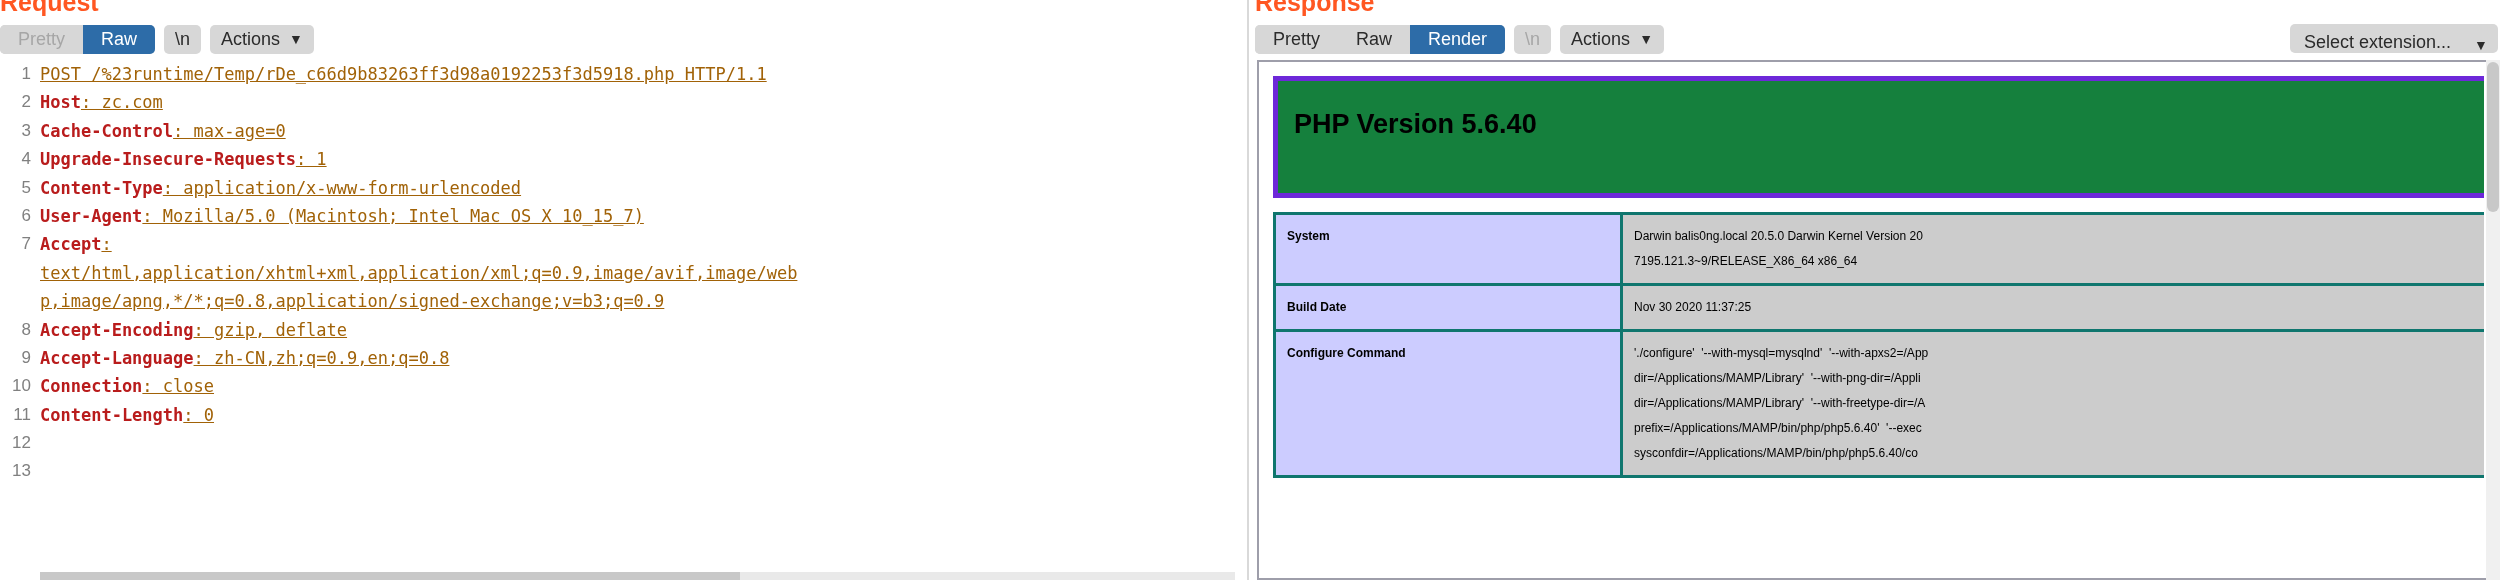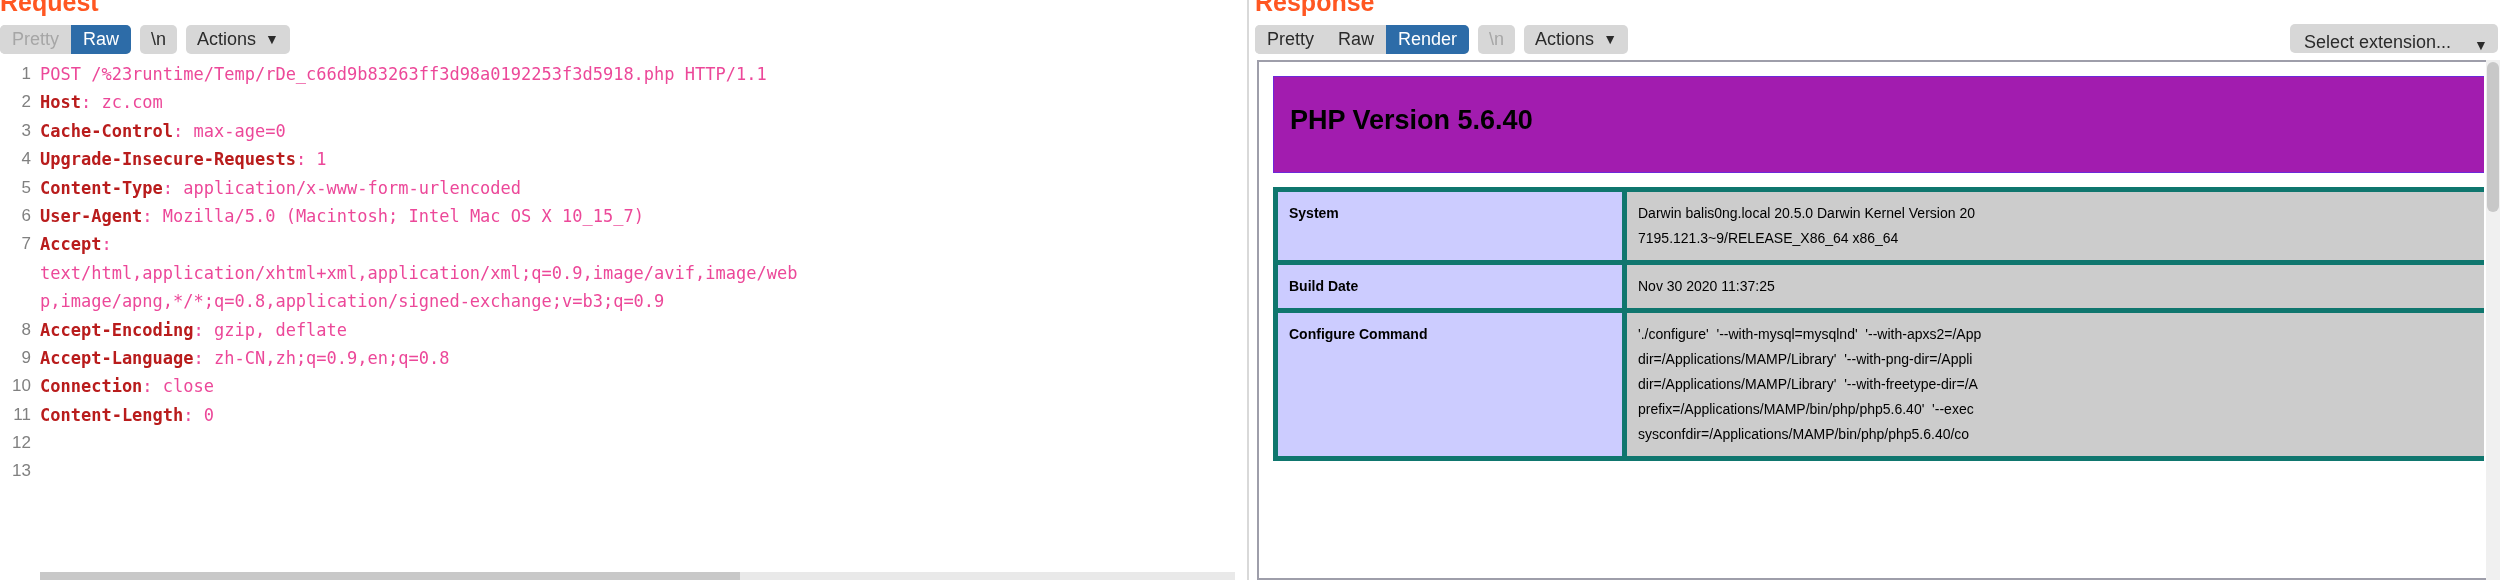--- a/index.html
+++ b/index.html
@@ -68,21 +68,21 @@
     align-items: stretch;
     background: #d7d7d7;
     border-radius: 5px;
     overflow: hidden;
     height: 29px;
   }
   .seg-btn {
     display: flex;
     align-items: center;
     justify-content: center;
-    padding: 0 12px;
+    padding: 0 18px;
     font-size: 18px;
     color: #2b2b2b;
     background: #d7d7d7;
     border: none;
     cursor: pointer;
     white-space: nowrap;
     line-height: 1;
   }
   .seg-btn.selected {
     background: #2d6ca8;
@@ -184,21 +184,21 @@
     user-select: none;
   }
   .code-text {
     flex: 1;
     white-space: pre;
     color: #111111;
     line-height: 28.4px;
     overflow: hidden;
   }
   .hdr-name { color: #b91c1c; font-weight: bold; }
-  .hdr-val  { color: #ec4899; }
+  .hdr-val  { color: #a16207; text-decoration: underline; }
 
   #hscroll-request {
     position: absolute;
     left: 40px;
     top: 512px;
     width: 1195px;
     height: 13px;
     background: #e9e9e9;
     border-radius: 0;
   }
@@ -230,47 +230,47 @@
     width: 1225px;
     height: 520px;
     padding: 14px 12px 0 14px;
     box-sizing: border-box;
     overflow: hidden;
     font-family: "Liberation Sans", sans-serif;
   }
 
   .php-banner {
     width: 1222px;
-    height: 97px;
-    background: #a21caf;
-    border: 1px solid #6d28d9;
+    height: 122px;
+    background: #15803d;
+    border: 5px solid #6d28d9;
     box-sizing: border-box;
     position: relative;
   }
   .php-banner .title {
     position: absolute;
     left: 16px;
     top: 28px;
     font-size: 27px;
     font-weight: bold;
     color: #000000;
     font-family: "Liberation Sans", sans-serif;
   }
 
   .info-table {
     margin-top: 14px;
     width: 1222px;
     border-collapse: collapse;
     table-layout: fixed;
   }
   .info-table td {
-    border: 5px solid #0f766e;
+    border: 3px solid #0f766e;
     vertical-align: top;
     padding: 9px 11px;
-    font-size: 14px;
+    font-size: 12px;
     line-height: 25px;
   }
   .info-table td.k {
     width: 322px;
     background: #ccccff;
     font-weight: bold;
     color: #000000;
   }
   .info-table td.v {
     background: #cccccc;

